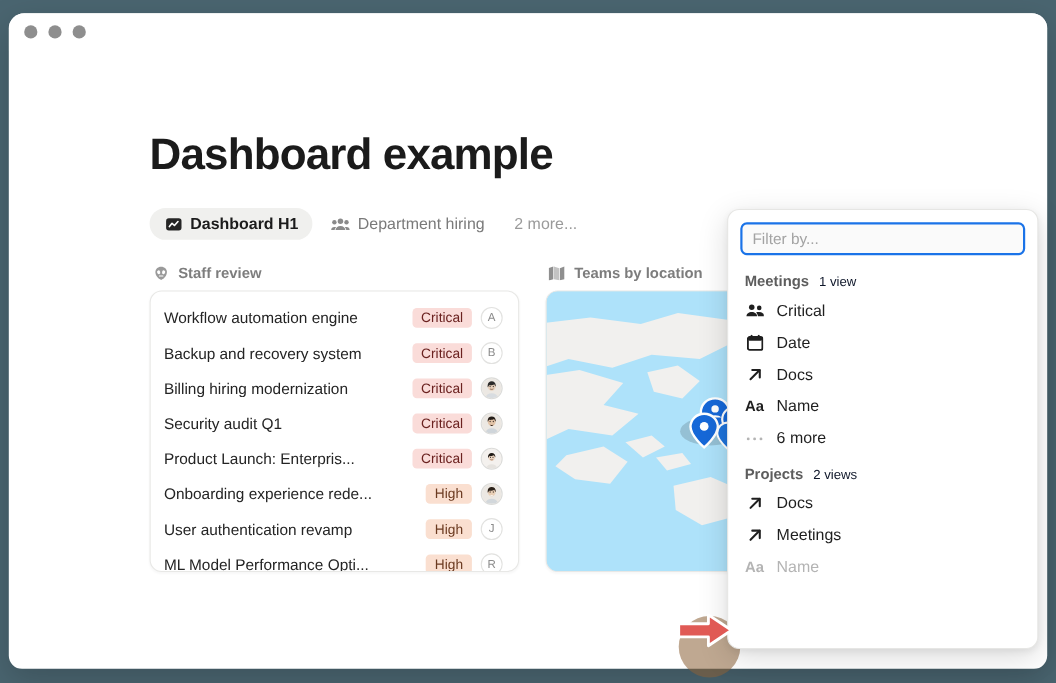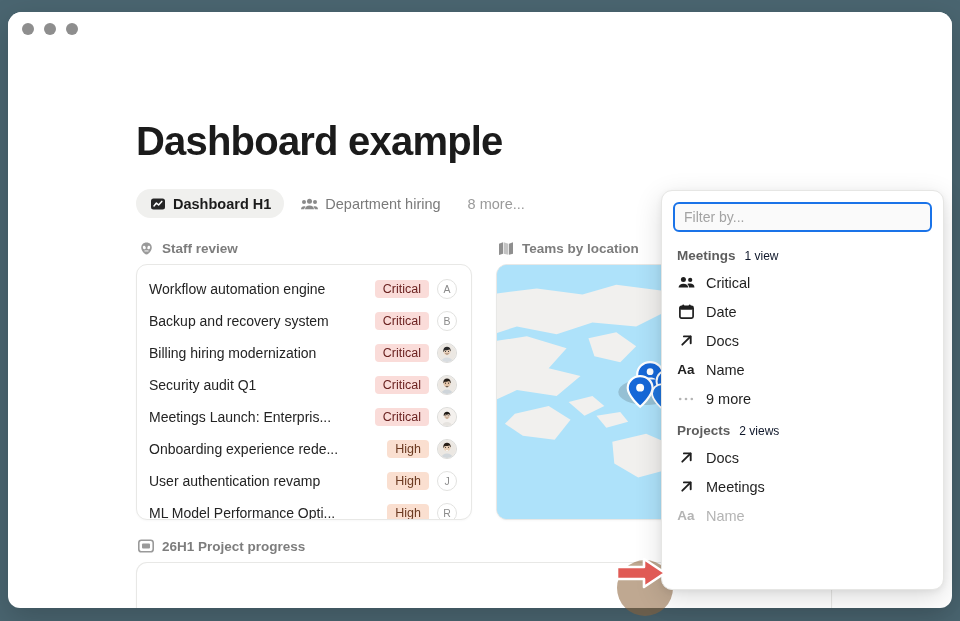--- a/index.html
+++ b/index.html
@@ -215,21 +215,21 @@
               <circle cx="3" cy="5" r="2" fill="#8a8a8a"></circle>
               <circle cx="14" cy="5" r="2" fill="#8a8a8a"></circle>
               <path d="M4 12.2c0-2.3 2-3.8 4.5-3.8s4.5 1.5 4.5 3.8z" fill="#8a8a8a"></path>
               <path d="M0 12.2c0-1.8 1.3-2.9 3-2.9 .6 0 1.1 .1 1.6 .4-.8 .7-1.3 1.6-1.4 2.5z" fill="#8a8a8a"></path>
               <path d="M17 12.2c0-1.8-1.3-2.9-3-2.9-.6 0-1.1 .1-1.6 .4 .8 .7 1.3 1.6 1.4 2.5z" fill="#8a8a8a"></path>
             </svg>
           </span>
           <span>Department hiring</span>
         </div>
 
-        <div class="tab-more">8 more...</div>
+        <div class="tab-more">2 more...</div>
       </div>
 
       <div class="grid">
 
         <div class="widget">
           <div class="w-head">
             <span class="wico">
               <svg width="15" height="15" viewBox="0 0 16 16">
                 <path d="M8 1.5c3.4 0 5.6 2.3 5.6 5.3 0 3.4-2.6 6.4-5.6 7.7C5 13.2 2.4 10.2 2.4 6.8 2.4 3.8 4.6 1.5 8 1.5z" fill="#9a9a9a"></path>
                 <ellipse cx="5.6" cy="7" rx="1.5" ry="1.9" fill="#fff" transform="rotate(-18 5.6 7)"></ellipse>
@@ -282,21 +282,21 @@
                     <path d="M5.9 7.2C5.9 4.4 7.6 2.9 10 2.9s4.1 1.5 4.1 4.3c0 .5-.3.9-.5.5-.4-.8-.9-1.9-1.3-2.2-1.1.8-3.5 1.1-4.9.8-.4.4-.8 1.1-1 1.6-.2.4-.5.1-.5-.7z" fill="#241d18"></path>
                     <ellipse cx="8.4" cy="8" rx=".55" ry=".7" fill="#241d18"></ellipse>
                     <ellipse cx="11.6" cy="8" rx=".55" ry=".7" fill="#241d18"></ellipse>
                     <path d="M8.3 11.1c1 .7 2.4.7 3.4 0 -.3 1-1 1.5-1.7 1.5s-1.4-.5-1.7-1.5z" fill="#3a2b20"></path>
                     <path d="M3.4 20c.7-3.4 3.3-5.1 6.6-5.1s5.9 1.7 6.6 5.1z" fill="#cfd5da"></path>
                   </svg>
                 </span>
               </div>
 
               <div class="row">
-                <span class="row-title">Meetings Launch: Enterpris...</span>
+                <span class="row-title">Product Launch: Enterpris...</span>
                 <span class="badge critical">Critical</span>
                 <span class="avatar photo">
                   <svg width="20" height="20" viewBox="0 0 20 20">
                     <circle cx="10" cy="10" r="10" fill="#f4f1ee"></circle>
                     <path d="M10 4.6c2.3 0 3.5 1.5 3.5 3.8 0 2.2-1.5 4-3.5 4s-3.5-1.8-3.5-4c0-2.3 1.2-3.8 3.5-3.8z" fill="#edd6c2"></path>
                     <path d="M6.3 8.1C6.3 5.5 7.9 4.2 10 4.2s3.7 1.3 3.7 3.9c0 .4-.3.7-.4.3-.3-.7-.7-1.5-1-1.8-1 .7-3.2 1-4.5.7-.3.3-.7 1-.9 1.5-.2.4-.6.1-.6-.7z" fill="#1f1a16"></path>
                     <ellipse cx="8.7" cy="8.6" rx=".5" ry=".6" fill="#1f1a16"></ellipse>
                     <ellipse cx="11.3" cy="8.6" rx=".5" ry=".6" fill="#1f1a16"></ellipse>
                     <path d="M8.9 10.9c.7.4 1.5.4 2.2 0" stroke="#7a5540" stroke-width=".6" fill="none" stroke-linecap="round"></path>
                     <path d="M4.2 20c.7-2.9 2.9-4.4 5.8-4.4s5.1 1.5 5.8 4.4z" fill="#e6e3df"></path>
@@ -399,32 +399,20 @@
                 <g transform="translate(186,116)">
                   <path d="M10,0 C15.6,0 20,4.3 20,9.6 C20,16.2 10,24.6 10,24.6 C10,24.6 0,16.2 0,9.6 C0,4.3 4.4,0 10,0 Z" fill="#2f7fe0" stroke="#fff" stroke-width="1.8"></path>
                 </g>
               </g>
             </svg>
           </div>
         </div>
 
       </div>
 
-      <div class="bottom">
-        <div class="w-head">
-          <span class="wico">
-            <svg width="16" height="14" viewBox="0 0 16 14">
-              <rect x="0.8" y="1.2" width="14.4" height="11.6" rx="2.6" fill="none" stroke="#9a9a9a" stroke-width="1.6"></rect>
-              <rect x="4" y="4.4" width="8" height="5.2" rx="1" fill="#9a9a9a"></rect>
-            </svg>
-          </span>
-          <span>26H1 Project progress</span>
-        </div>
-        <div class="card bottom-card" style="width:696px"></div>
-      </div>
 
     </div>
 
     <div class="toolbar-stub">
       <span style="color:#a0a0a0;">››</span>
       <span class="tpill"></span>
       <span>⇅</span>
       <span>⚭</span>
       <span class="tbtn">Edit</span>
     </div>
@@ -486,21 +474,21 @@
       </div>
 
       <div class="pitem muted">
         <span class="pico">
           <svg width="16" height="6" viewBox="0 0 16 6">
               <circle cx="2.2" cy="3" r="1.3" fill="currentColor"></circle>
               <circle cx="8" cy="3" r="1.3" fill="currentColor"></circle>
               <circle cx="13.8" cy="3" r="1.3" fill="currentColor"></circle>
             </svg>
         </span>
-        <span style="color:#1f1f1f;">9 more</span>
+        <span style="color:#1f1f1f;">6 more</span>
       </div>
 
       <div class="sec-head">
         <span class="sec-title">Projects</span>
         <span class="sec-count">2 views</span>
       </div>
 
       <div class="pitem">
         <span class="pico">
           <svg width="15" height="15" viewBox="0 0 15 15">

